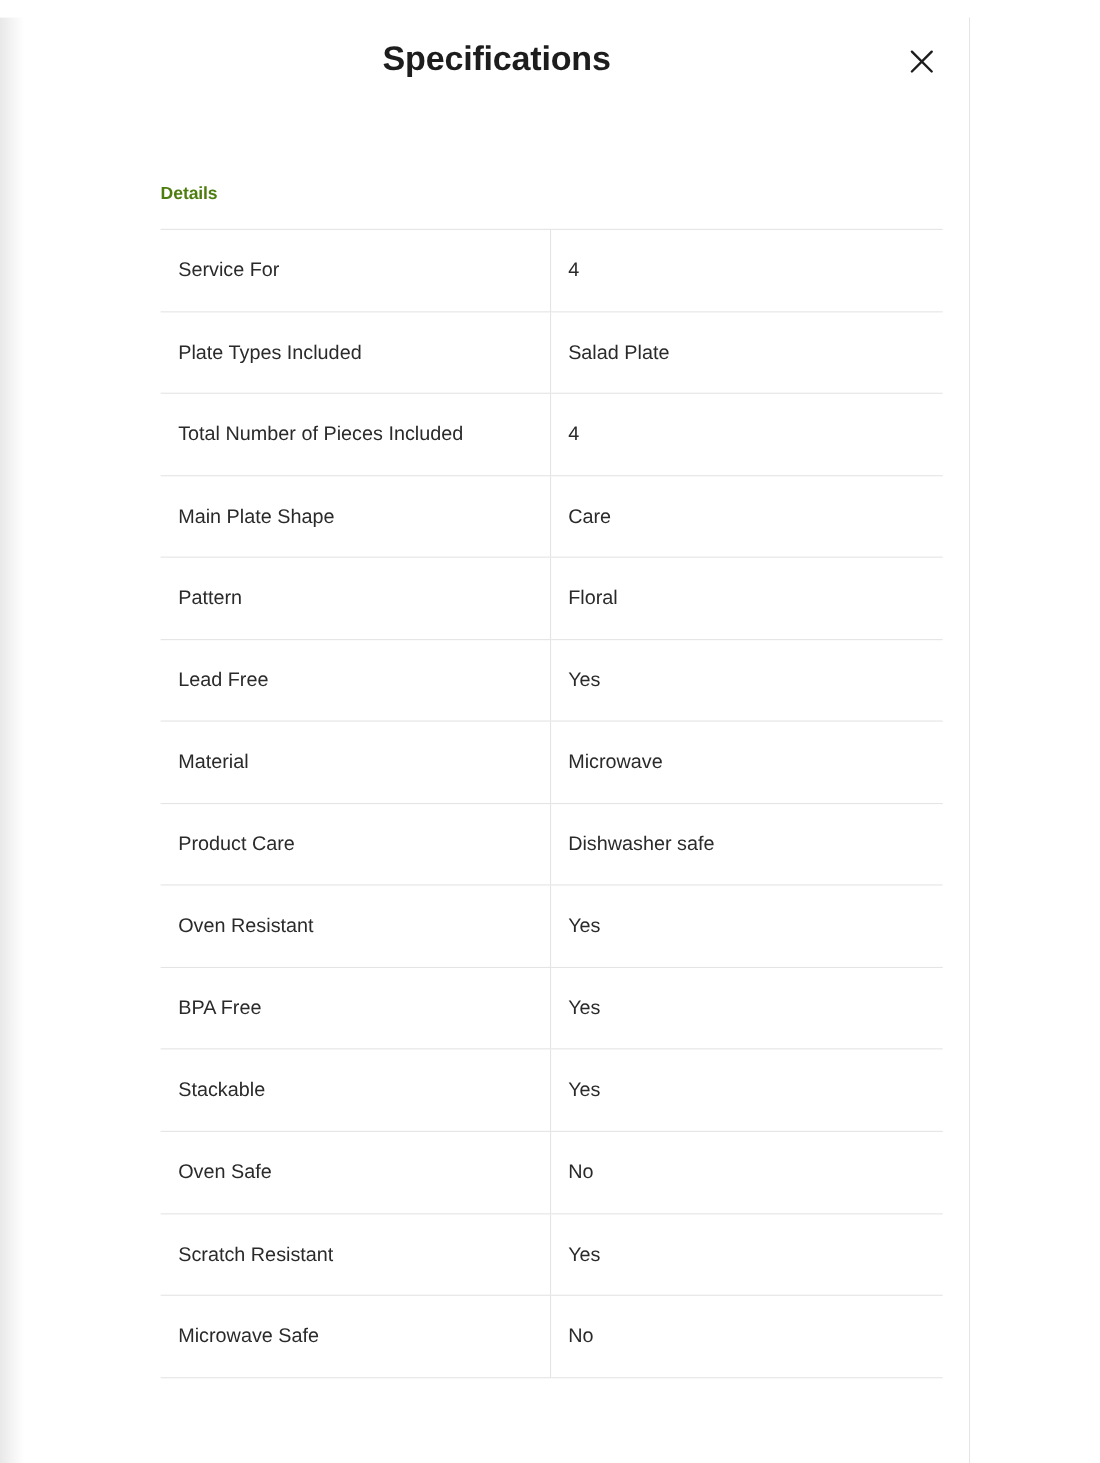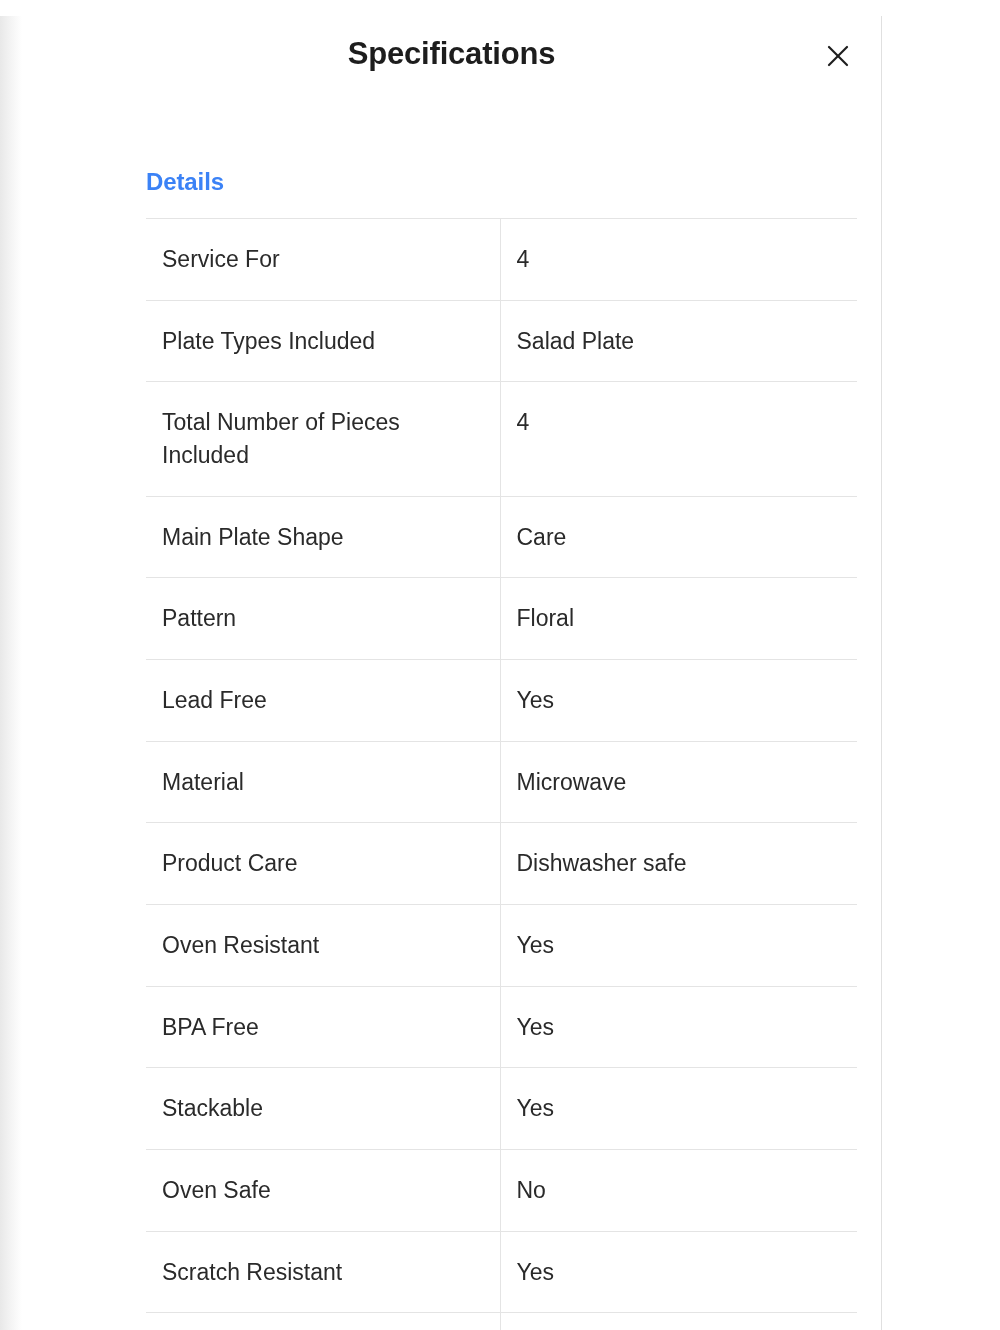--- a/index.html
+++ b/index.html
@@ -88,38 +88,38 @@
   }
   .close-icon {
     display: block;
   }
 
   .content {
     padding: 0 124px 0 124px;
   }
 
   .section-title {
-    font-size: 24px;
+    font-size: 16px;
     font-weight: bold;
-    color: #3b82f6;
+    color: #4d7c0f;
     margin-top: 72px;
     margin-bottom: 22px;
     letter-spacing: -0.1px;
   }
 
   .spec-table {
     width: 711px;
     border-collapse: collapse;
     border-top: 1px solid #e4e4e4;
   }
   .spec-table tr {
     border-bottom: 1px solid #e4e4e4;
   }
   .spec-table td {
-    font-size: 23px;
+    font-size: 18px;
     color: #2a2a2a;
     font-weight: 400;
     line-height: 1.42;
     vertical-align: top;
     padding: 24px 0 24px 0;
   }
   .spec-label {
     width: 354px;
     padding-right: 18px !important;
     padding-left: 16px !important;

